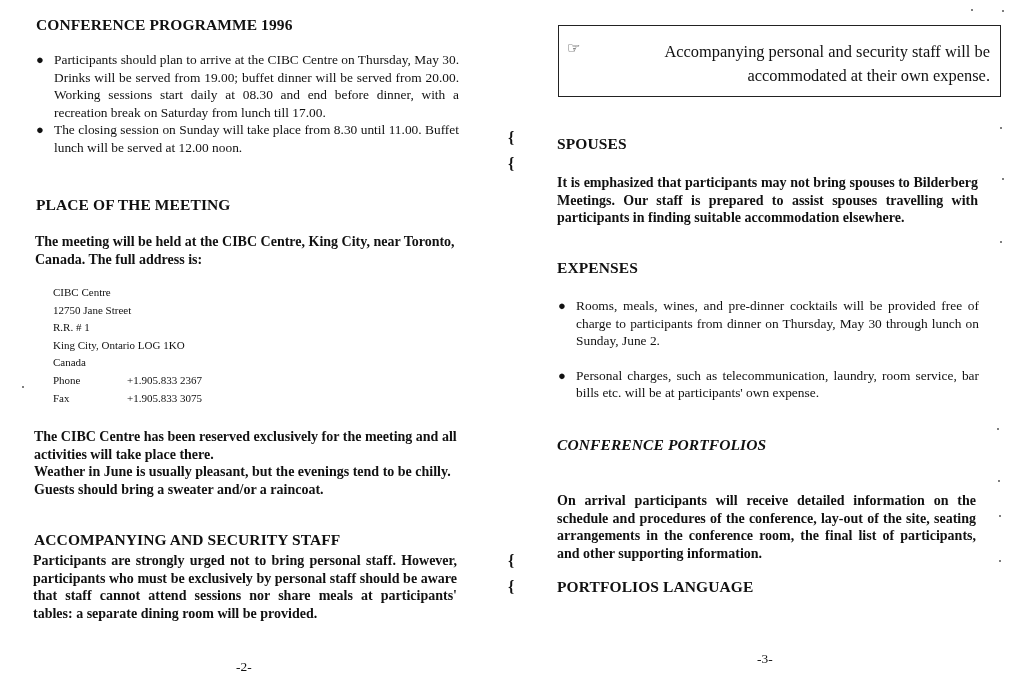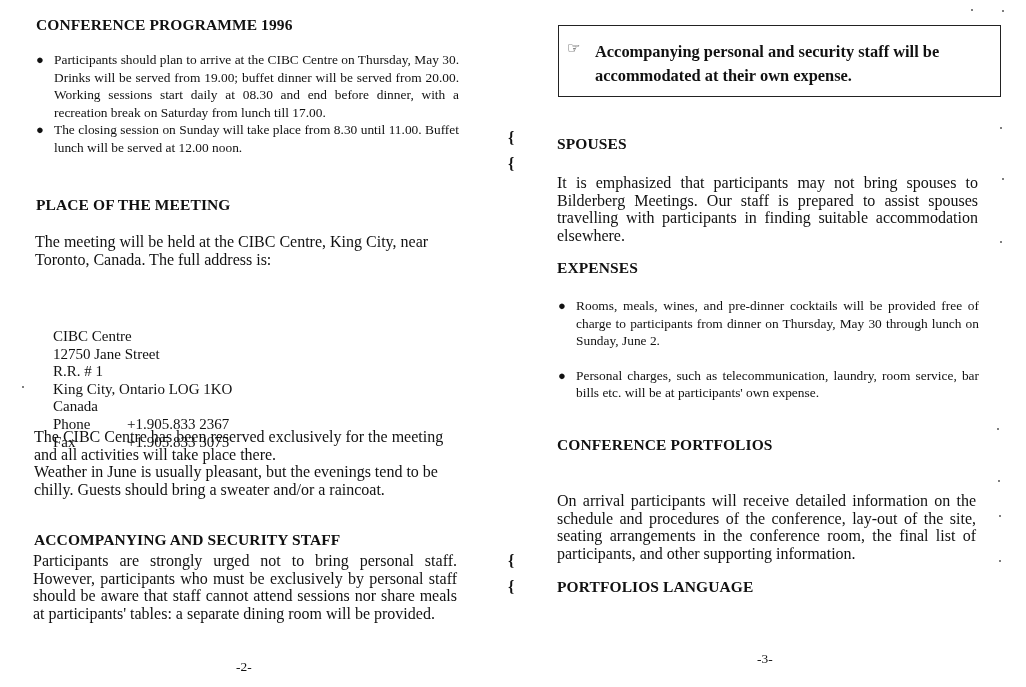--- a/index.html
+++ b/index.html
@@ -3,34 +3,34 @@
 <meta charset="utf-8">
 <style>
   html, body { margin: 0; padding: 0; background: #ffffff; }
   body { width: 1026px; height: 687px; position: relative; overflow: hidden;
          font-family: "Liberation Serif", serif; color: #111; }
   .page { position: absolute; top: 0; height: 520px; }
   .page-left { left: 0; width: 500px; }
   .page-right { left: 540px; width: 486px; }
   .abs { position: absolute; }
   h2 { margin: 0; font-size: 15.5px; font-weight: bold; letter-spacing: 0.1px; }
-  p, .txt { margin: 0; font-size: 16px; line-height: 17.6px; }
+  p, .txt { margin: 0; font-size: 14px; line-height: 17.6px; font-weight: bold; }
   .just { text-align: justify; }
   ul.bullets { list-style: none; margin: 0; padding: 0; }
   ul.bullets li { position: relative; padding-left: 20px; font-size: 13.4px; line-height: 17.6px; text-align: justify; }
   ul.bullets li .dot { position: absolute; left: 2px; top: 0; font-size: 13px; }
-  .addr { font-size: 15px; line-height: 17.6px; margin-top: 44px; }
+  .addr { font-size: 11px; line-height: 17.6px; }
   .addr-row { display: flex; }
   .addr-row .k { width: 74px; }
   .pagenum { font-size: 13.4px; }
   .notice { position: absolute; left: 18px; top: 25px; width: 443px; height: 72px;
             border: 1.5px solid #222; box-sizing: border-box; }
   .notice .icon { position: absolute; left: 8px; top: 13px; font-size: 15px; }
-  .notice .msg { position: absolute; left: 36px; right: 10px; top: 14px; text-align: left;
-                 font-weight: bold; font-size: 16.4px; line-height: 24px; }
+  .notice .msg { position: absolute; left: 24px; right: 10px; top: 14px; text-align: right;
+                 font-weight: normal; font-size: 16.4px; line-height: 24px; }
   .bind-mark { position: absolute; font-family: "Liberation Serif", serif; font-weight: bold; color: #111; }
   .speck { position: absolute; width: 2px; height: 2px; background: #555; border-radius: 1px; }
 </style>
 </head>
 <body>
 
 <div class="page page-left">
 
   <h2 class="abs" style="left:36px; top:16px;">CONFERENCE PROGRAMME 1996</h2>
 
@@ -96,21 +96,21 @@
     <li>
       <span class="dot">●</span>
       <span>Rooms, meals, wines, and pre-dinner cocktails will be provided free of charge to participants from dinner on Thursday, May 30 through lunch on Sunday, June 2.</span>
     </li>
     <li style="margin-top:17px;">
       <span class="dot">●</span>
       <span>Personal charges, such as telecommunication, laundry, room service, bar bills etc. will be at participants' own expense.</span>
     </li>
   </ul>
 
-  <h2 class="abs" style="left:17px; top:436px;">CONFERENCE PORTFOLIOS</h2>
+  <h2 class="abs" style="left:17px; top:436px;font-style:italic;">CONFERENCE PORTFOLIOS</h2>
   <p class="abs just" style="left:17px; top:492px; width:419px;">On arrival participants will receive detailed information on the schedule and procedures of the conference, lay-out of the site, seating arrangements in the conference room, the final list of participants, and other supporting information.</p>
 
   <h2 class="abs" style="left:17px; top:578px;">PORTFOLIOS LANGUAGE</h2>
 
   <div class="abs pagenum" style="left:217px; top:651px;">-3-</div>
 </div>
 
 <div class="speck" style="left:971px; top:9px;"></div>
 <div class="speck" style="left:1002px; top:10px;"></div>
 <div class="speck" style="left:1000px; top:127px;"></div>

